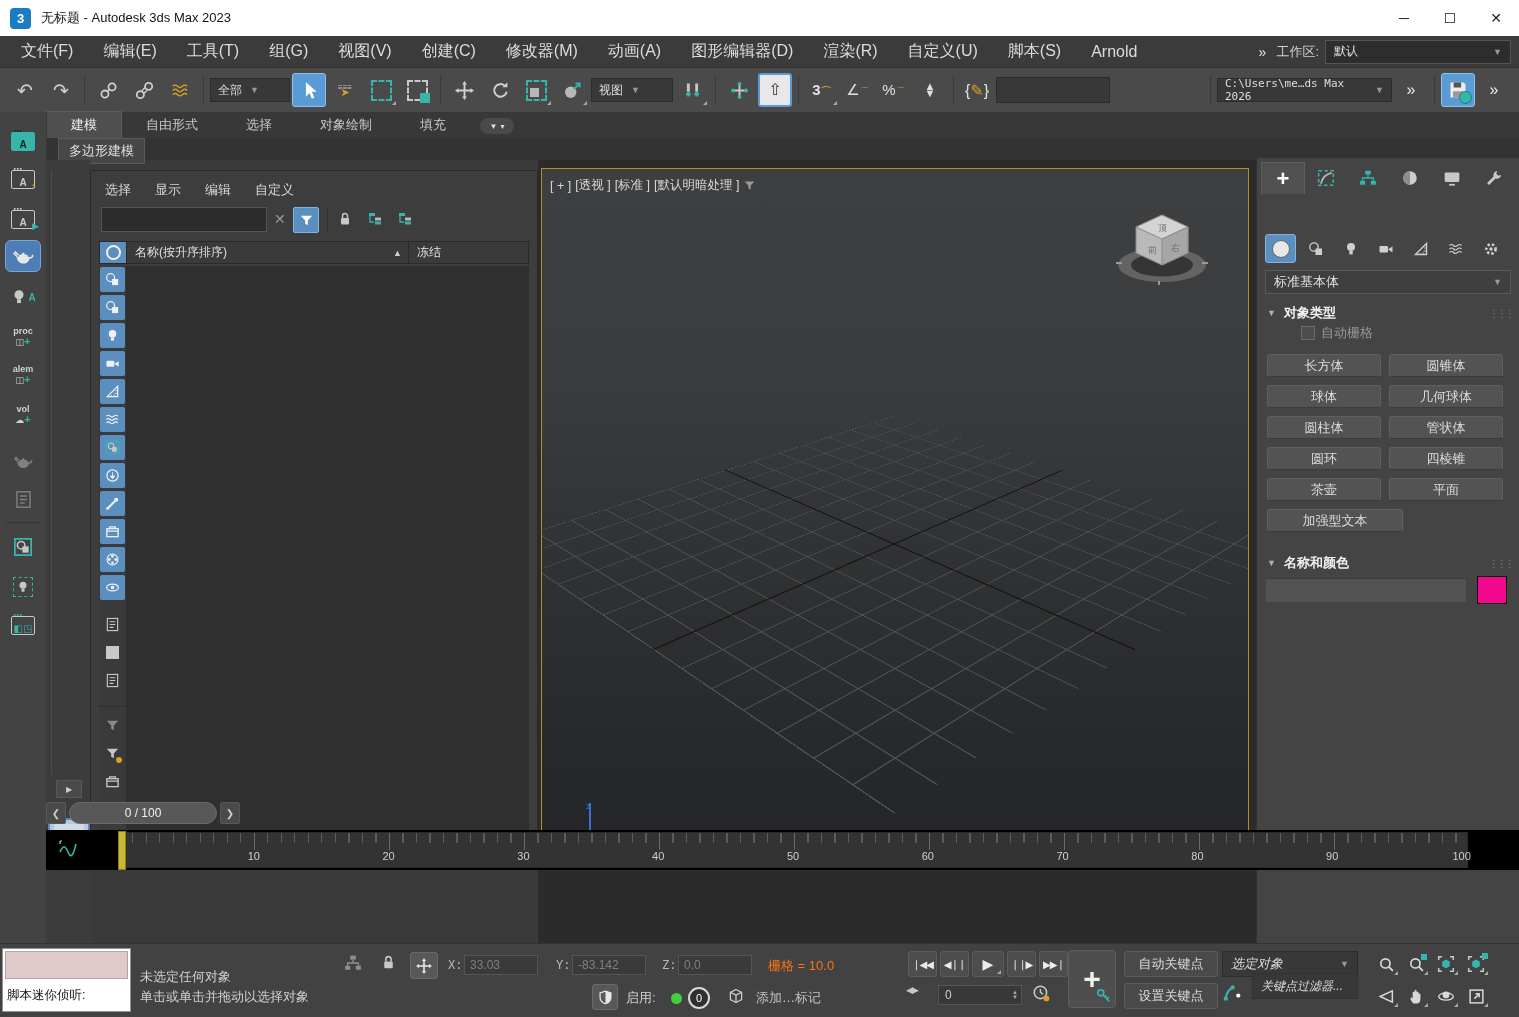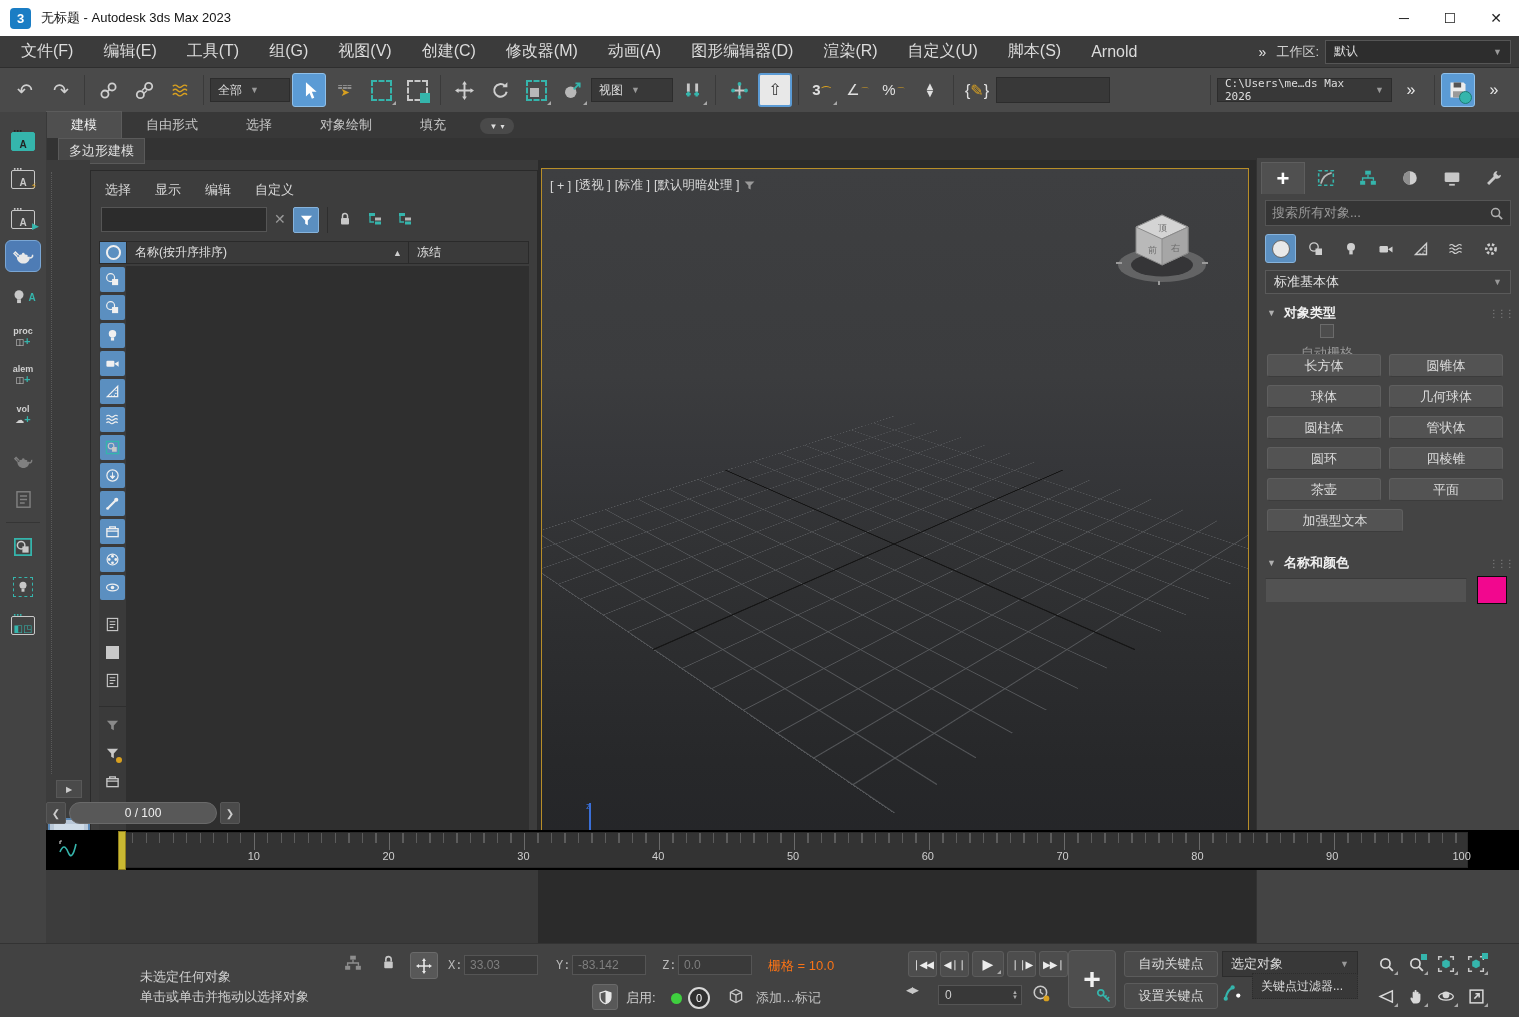--- a/index.html
+++ b/index.html
@@ -117,21 +117,21 @@
   .cp-search .mag{margin-left:auto;color:#b0b0b0;}
   .cp-cats{position:absolute;left:8px;top:76px;display:flex;gap:4px;}
   .cp-cat{width:31px;height:29px;display:flex;align-items:center;justify-content:center;color:#cfcfcf;border-radius:3px;}
   .cp-cat.active{background:#5b8fc0;border:1px solid #86b3dc;box-sizing:border-box;color:#fff;}
   .cp-drop{position:absolute;left:8px;top:112px;right:8px;height:24px;background:#3f3f3f;border:1px solid #5a5a5a;
            box-sizing:border-box;display:flex;align-items:center;padding:0 8px;color:#e0e0e0;font-size:13px;}
   .cp-drop .arr{margin-left:auto;color:#999;font-size:9px;}
   .rollout-h{position:absolute;left:6px;right:6px;height:22px;display:flex;align-items:center;color:#f0f0f0;font-weight:bold;font-size:13px;}
   .rollout-h .tri{color:#b0b0b0;font-size:9px;margin:0 8px 0 4px;font-weight:normal;}
   .rollout-h .grip{margin-left:auto;color:#7d7d7d;font-size:10px;letter-spacing:-2px;font-weight:normal;}
-  .autogrid{position:absolute;left:44px;top:166px;display:flex;align-items:center;gap:6px;color:#969696;font-size:13px;flex-direction:column;}
+  .autogrid{position:absolute;left:44px;top:166px;display:flex;align-items:center;gap:6px;color:#969696;font-size:13px;}
   .agbox{width:14px;height:14px;background:#4d4d4d;border:1px solid #6b6b6b;box-sizing:border-box;}
   .objbtn{position:absolute;height:23px;background:#535353;border:1px solid #5f5f5f;border-bottom-color:#3c3c3c;
           border-radius:3px;box-sizing:border-box;color:#dcdcdc;display:flex;align-items:center;justify-content:center;font-size:13px;}
   .cp-nameinput{position:absolute;left:8px;width:202px;height:25px;background:#525252;border:1px solid #444;
                 border-top-color:#3a3a3a;box-sizing:border-box;}
   .cp-swatch{position:absolute;right:12px;width:30px;height:28px;border:1px solid #0a0a0a;box-sizing:border-box;}
   
   .timeline{position:absolute;left:0;bottom:73px;width:100%;height:0;}
   .tl-sliderrow{position:absolute;left:46px;top:-144px;height:26px;display:flex;align-items:center;gap:3px;}
   .tl-arrow{width:20px;height:22px;background:#4a4a4a;border:1px solid #585858;box-sizing:border-box;display:flex;
@@ -166,21 +166,21 @@
   .pbtn{position:absolute;width:29px;height:26px;background:#4d4d4d;border:1px solid #5c5c5c;border-radius:3px;
         box-sizing:border-box;display:flex;align-items:center;justify-content:center;color:#ececec;font-size:10px;letter-spacing:-1px;}
   .spinfield{position:absolute;width:84px;height:20px;background:#383838;border:1px solid #555;box-sizing:border-box;
              display:flex;align-items:center;padding-left:6px;color:#cfcfcf;}
   .spin{margin-left:auto;display:flex;flex-direction:column;line-height:5px;font-size:6px;color:#aaa;padding-right:3px;}
   .bigkey{position:absolute;left:1068px;top:6px;width:48px;height:58px;background:#4e4e4e;border:1px solid #5e5e5e;
           border-radius:4px;box-sizing:border-box;color:#f0f0f0;display:flex;align-items:center;justify-content:center;}
   .kbtn{position:absolute;height:26px;background:#4a4a4a;border:1px solid #5c5c5c;border-radius:3px;box-sizing:border-box;
         display:flex;align-items:center;justify-content:center;color:#dcdcdc;font-size:13px;}
   .kdrop{position:absolute;height:26px;background:#383838;border:1px solid #2c2c2c;box-sizing:border-box;
-         display:flex;align-items:center;padding:0 8px;color:#dcdcdc;font-size:13px;}
+         display:flex;align-items:center;padding:0 8px;color:#dcdcdc;font-size:13px;font-style:italic;}
   .kdrop .arr{margin-left:auto;color:#999;font-size:9px;}
   .navic{position:absolute;width:28px;height:26px;display:flex;align-items:center;justify-content:center;color:#d8d8d8;}
 </style>
 </head>
 <body>
 
 <svg width="0" height="0" style="position:absolute">
   <defs>
     <symbol id="i-link" viewBox="0 0 16 16">
         <circle cx="5" cy="11" r="3" fill="none" stroke="currentColor" stroke-width="1.5"></circle>
@@ -826,26 +826,20 @@
           <svg class="ic" width="18" height="18">
             <use href="#i-monitor"></use>
           </svg>
         </div>
       <div class="cp-tab">
           <svg class="ic" width="18" height="18">
             <use href="#i-wrench"></use>
           </svg>
         </div>
     </div>
-    <div class="cp-search">
-      <span>搜索所有对象...</span>
-      <svg class="ic mag" width="15" height="15">
-          <use href="#i-mag"></use>
-        </svg>
-    </div>
     <div class="cp-cats">
       <div class="cp-cat active">
           <span style="width:16px;height:16px;border-radius:50%;background:#e8e8e8;border:1px solid #666"></span>
         </div>
       <div class="cp-cat">
           <svg class="ic" width="16" height="16">
             <use href="#i-shapes"></use>
           </svg>
         </div>
       <div class="cp-cat">
@@ -931,20 +925,24 @@
         <span class="tl-num" style="left:70%">70</span>
         <span class="tl-num" style="left:80%">80</span>
         <span class="tl-num" style="left:90%">90</span>
         <span class="tl-num" style="left:99.6%">100</span>
         <div class="tl-slider"></div>
       </div>
     </div>
   </div>
 
   <div class="statusbar">
+    <div class="listener">
+      <div class="pink"></div>
+      <div class="txt">脚本迷你侦听:</div>
+    </div>
     <div class="st-line" style="top:24px">未选定任何对象</div>
     <div class="st-line" style="top:44px">单击或单击并拖动以选择对象</div>
 
     <div class="st-ic" style="left:344px;top:10px;color:#8e8e8e">
         <svg class="ic" width="18" height="18">
           <use href="#i-hier"></use>
         </svg>
       </div>
     <div class="st-ic" style="left:380px;top:10px">
         <svg class="ic" width="17" height="17">

